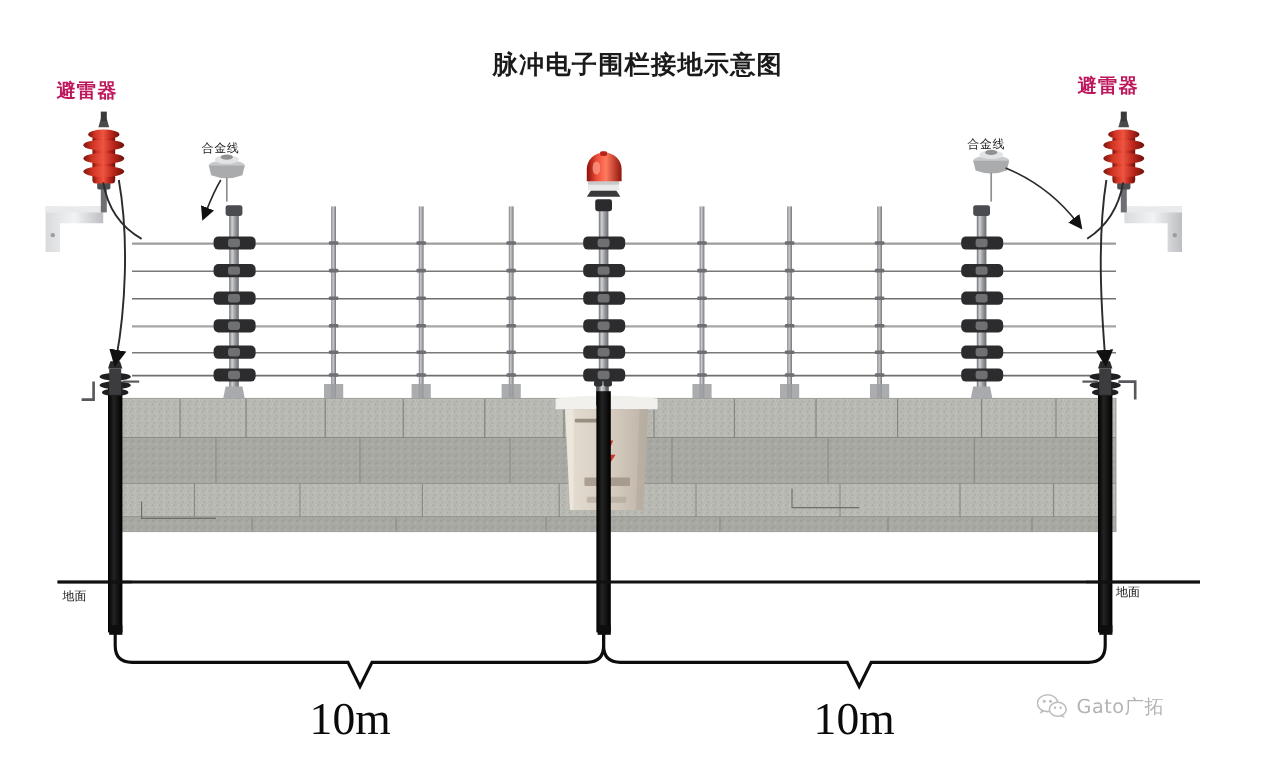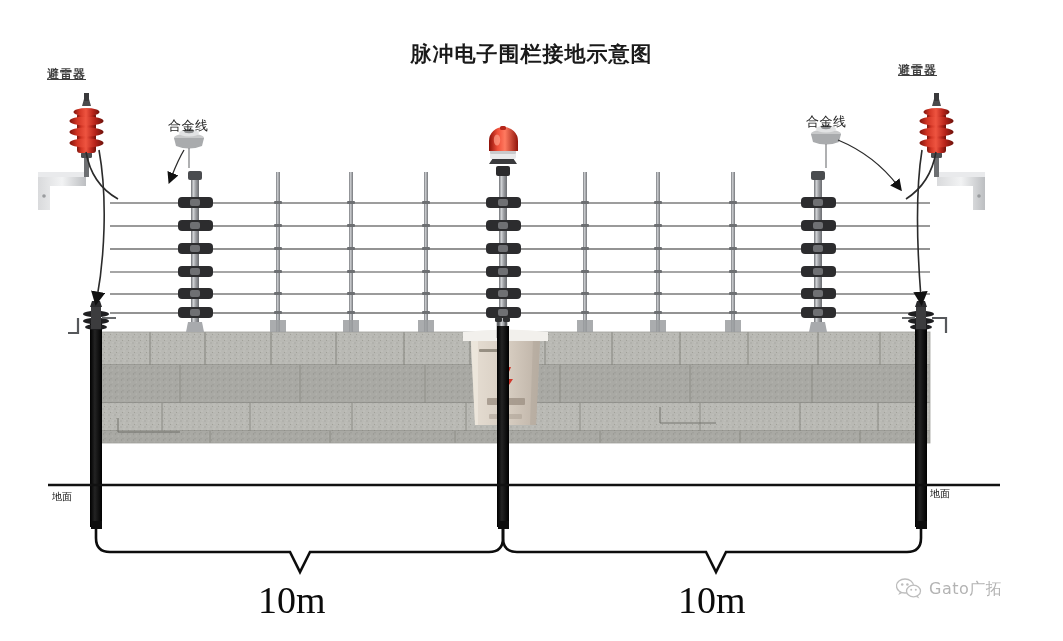--- a/index.html
+++ b/index.html
@@ -29,35 +29,34 @@
     font-size: 21px;
     font-weight: bold;
     color: #1a1a1a;
     letter-spacing: 1px;
     font-family: "DejaVu Sans", "Liberation Sans", sans-serif;
   }
 
   
   .arrester-label {
     position: absolute;
-    font-size: 12px;
+    font-size: 16px;
     font-weight: bold;
-    color: #404040;
+    color: #be185d;
     letter-spacing: 1px;
     font-family: "DejaVu Sans", "Liberation Sans", sans-serif;
     white-space: nowrap;
-    text-decoration: underline;
   }
   #arrester-label-left  { left: 47px;  top: 66px; }
   #arrester-label-right { left: 898px; top: 62px; }
 
   
   .alloy-label {
     position: absolute;
-    font-size: 13px;
+    font-size: 10px;
     color: #222;
     letter-spacing: 0.5px;
     font-family: Liberation Sans, sans-serif;
     white-space: nowrap;
   }
   #alloy-label-left  { left: 168px; top: 117px; }
   #alloy-label-right { left: 806px; top: 113px; }
 
   
   .ground-label {
@@ -78,21 +77,21 @@
     font-family: "Liberation Serif", "DejaVu Serif", serif;
     white-space: nowrap;
     text-align: center;
   }
   #dim-label-left  { left: 258px; top: 578px; }
   #dim-label-right { left: 678px; top: 578px; }
 
   
   #watermark {
     position: absolute;
-    left: 896px; top: 578px;
+    left: 864px; top: 578px;
     display: flex;
     align-items: center;
     gap: 7px;
     opacity: 0.75;
   }
   #watermark-text {
     font-size: 16px;
     color: #9a9a9a;
     font-family: "DejaVu Sans", "Liberation Sans", sans-serif;
     letter-spacing: 0.5px;

